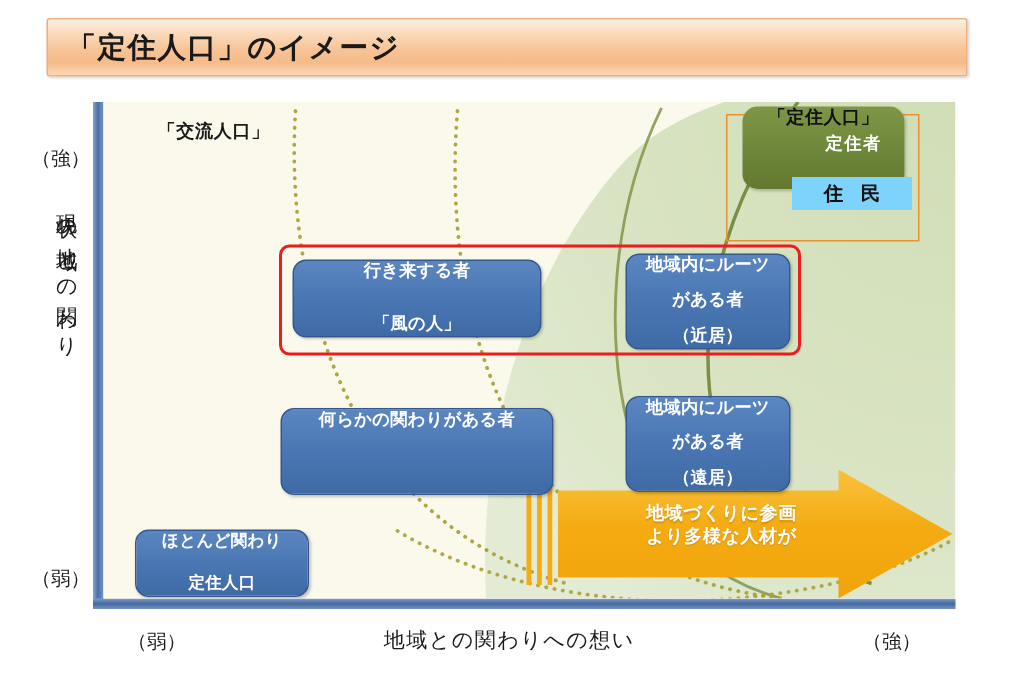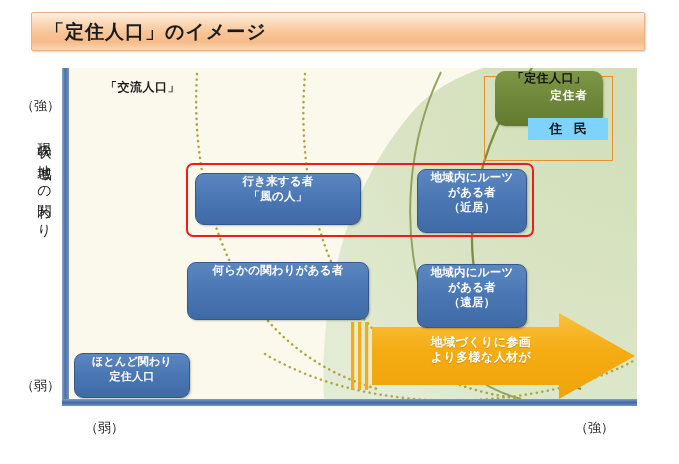--- a/index.html
+++ b/index.html
@@ -106,29 +106,29 @@
     border: 1px solid #35588c;
     border-radius: 9px;
     color: #ffffff;
     font-size: 11.5px;
     font-weight: bold;
     line-height: 1.32;
     text-align: center;
     display: flex;
     flex-direction: column;
     align-items: center;
-    justify-content: flex-start;
+    justify-content: space-between;
     box-shadow: 1px 1px 2px rgba(0,0,0,0.22);
     letter-spacing: 0.2px;
   }
   #box-yukiki   { left: 126px; top: 105px; width: 166px; height: 52px; }
-  #box-nanraka  { left: 118px; top: 194px; width: 182px; height: 58px; }
+  #box-nanraka  { left: 118px; top: 204px; width: 182px; height: 58px; }
   #box-kinkyo   { left: 348px; top: 101px; width: 110px; height: 64px; }
   #box-enkyo    { left: 348px; top: 196px; width: 110px; height: 64px; }
-  #box-hotondo  { left: 5px;  top: 285px; width: 116px; height: 45px;
+  #box-hotondo  { left: 21px;  top: 285px; width: 116px; height: 45px;
                   font-size: 11px; }
 
   
   #red-highlight {
     position: absolute;
     left: 117px;
     top: 95px;
     width: 348px;
     height: 74px;
     border: 2.3px solid #ee1c1c;
@@ -364,14 +364,15 @@
 
     </div>
   </div>
 
   <div class="axis-note" id="y-strong">（強）</div>
   <div class="axis-note" id="y-weak">（弱）</div>
   <div id="y-axis-title">現状の地域との関わり</div>
 
   <div class="axis-note" id="x-weak">（弱）</div>
   <div class="axis-note" id="x-strong">（強）</div>
+  <div id="x-axis-title">地域との関わりへの想い</div>
 
 </div>
 
 </body></html>

